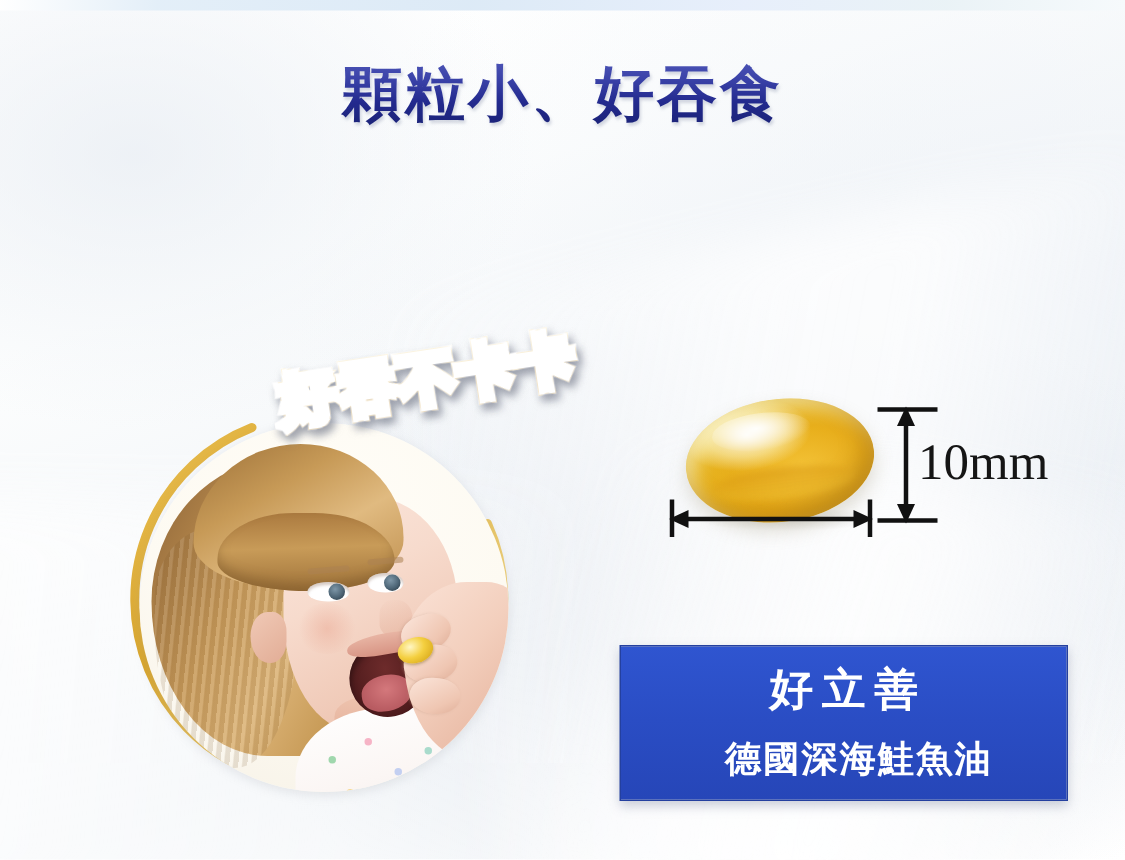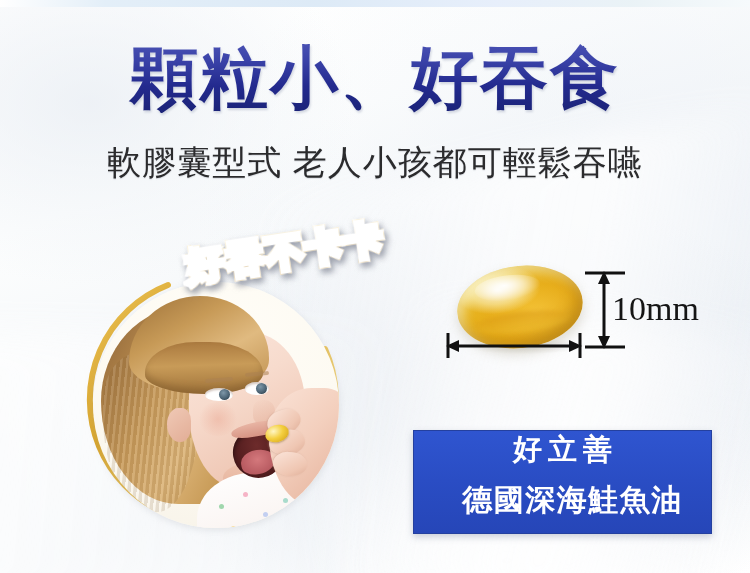--- a/index.html
+++ b/index.html
@@ -54,21 +54,21 @@
     background: linear-gradient(90deg, #ffffff 0%, #e2eef8 14%, #dbe9f6 42%, #e6eefb 66%, #e9f2f6 84%, #f6fafc 100%);
     opacity: .95;
   }
 
   
   .headline {
     position: absolute;
     left: 0; top: 42px;
     width: 750px;
     text-align: center;
-    font-size: 68px;
+    font-size: 40px;
     font-weight: bold;
     letter-spacing: 2px;
     line-height: 1.05;
     background: linear-gradient(180deg, #4a52b4 0%, #3a42a8 26%, #232a8e 62%, #1b2378 100%);
     -webkit-background-clip: text;
     background-clip: text;
     color: transparent;
     -webkit-text-fill-color: transparent;
     filter: drop-shadow(1px 2px 1px rgba(120,130,160,0.30));
   }
@@ -366,53 +366,53 @@
   .badge {
     position: absolute;
     left: 413px; top: 430px;
     width: 297px; height: 102px;
     background: linear-gradient(180deg, #2f55d0 0%, #2a4dc4 48%, #2646b8 100%);
     border: 1px solid #24409f;
     box-shadow: 0 3px 7px rgba(110,120,150,0.35);
     display: flex;
     flex-direction: column;
     align-items: center;
+    justify-content: center;
     z-index: 6;
     gap: 14px;
   }
   .badge-line1 {
     color: #ffffff;
     font-size: 29px;
     font-weight: bold;
     letter-spacing: 6px;
     text-indent: 6px;
     line-height: 1.25;
   }
   .badge-line2 {
     color: #ffffff;
-    font-size: 30px;
+    font-size: 24px;
     font-weight: bold;
     letter-spacing: 1.5px;
     line-height: 1.25;
     margin-left: 20px;
   }
 </style>
 </head>
 <body>
 
 <div id="poster">
 
   <div class="top-band"></div>
   <div class="sheen sheen-a"></div>
   <div class="sheen sheen-b"></div>
   <div class="sheen sheen-c"></div>
 
   <div class="headline">顆粒小、好吞食</div>
 
-  <div class="subtitle">軟膠囊型式 老人小孩都可輕鬆吞嚥</div>
 
   <div class="slogan-shadowlayer">好吞不卡卡</div>
   <div class="slogan">好吞不卡卡</div>
 
   <div class="photo-wrap">
     <svg class="photo-arc" viewBox="0 0 268 268">
       <defs>
         <linearGradient id="goldArc" x1="0%" y1="0%" x2="100%" y2="100%">
           <stop offset="0%" stop-color="#e9c056"></stop>
           <stop offset="35%" stop-color="#d9a52a"></stop>

